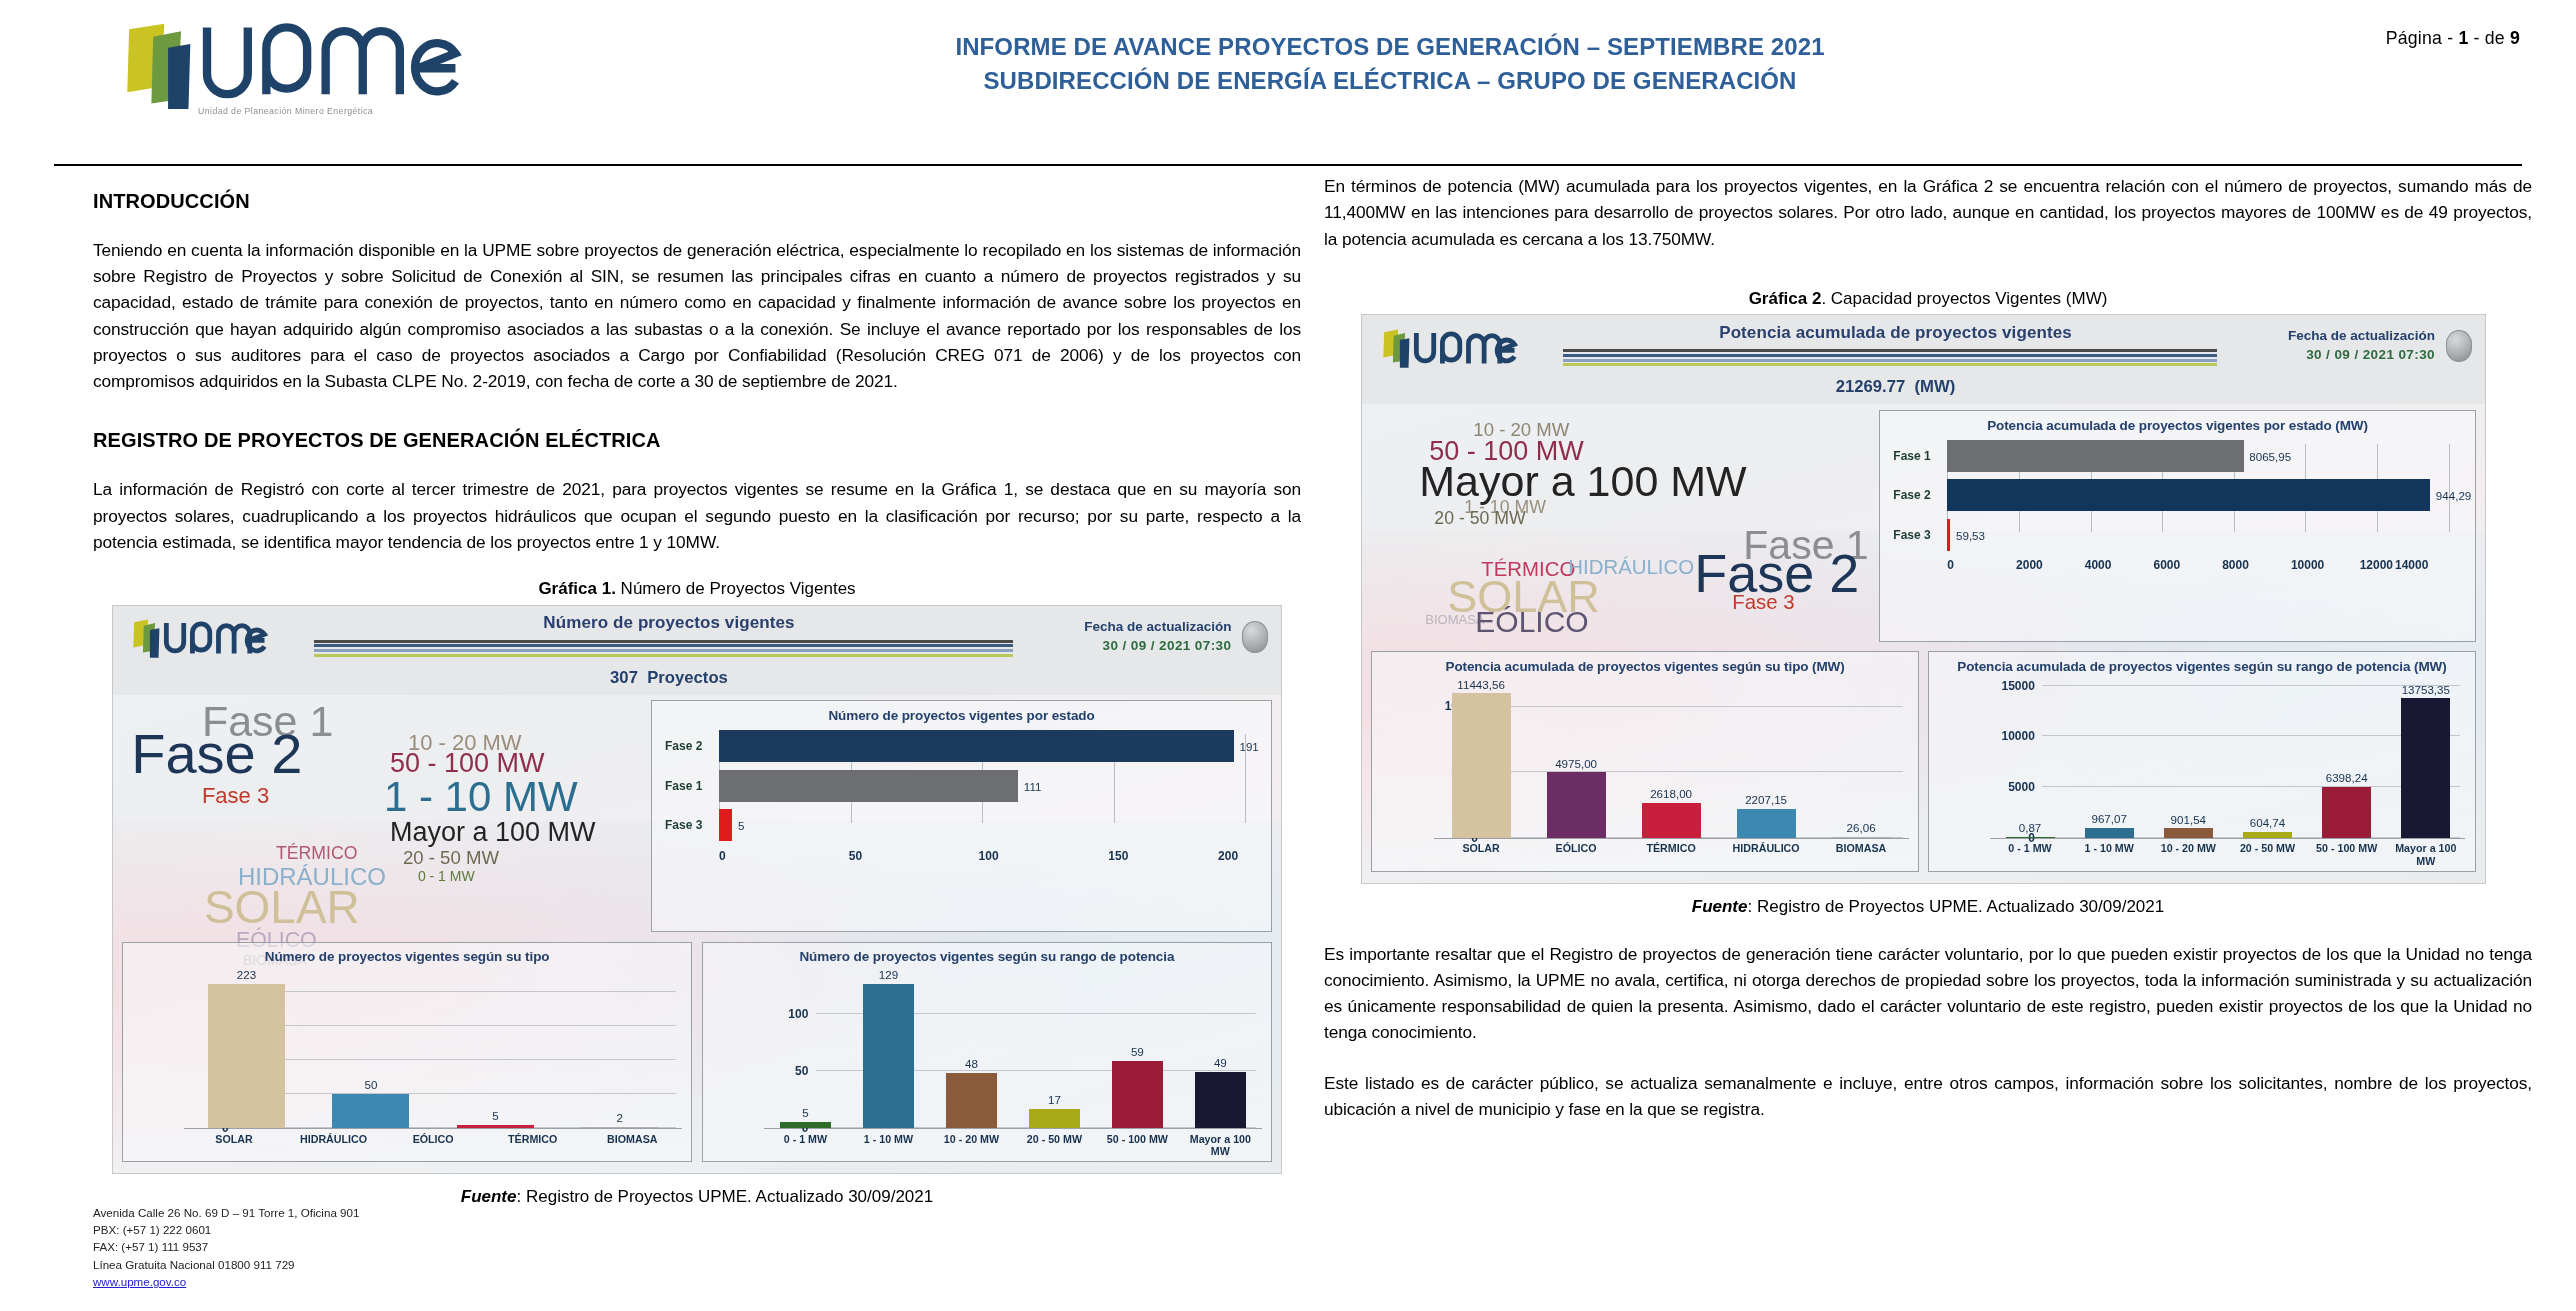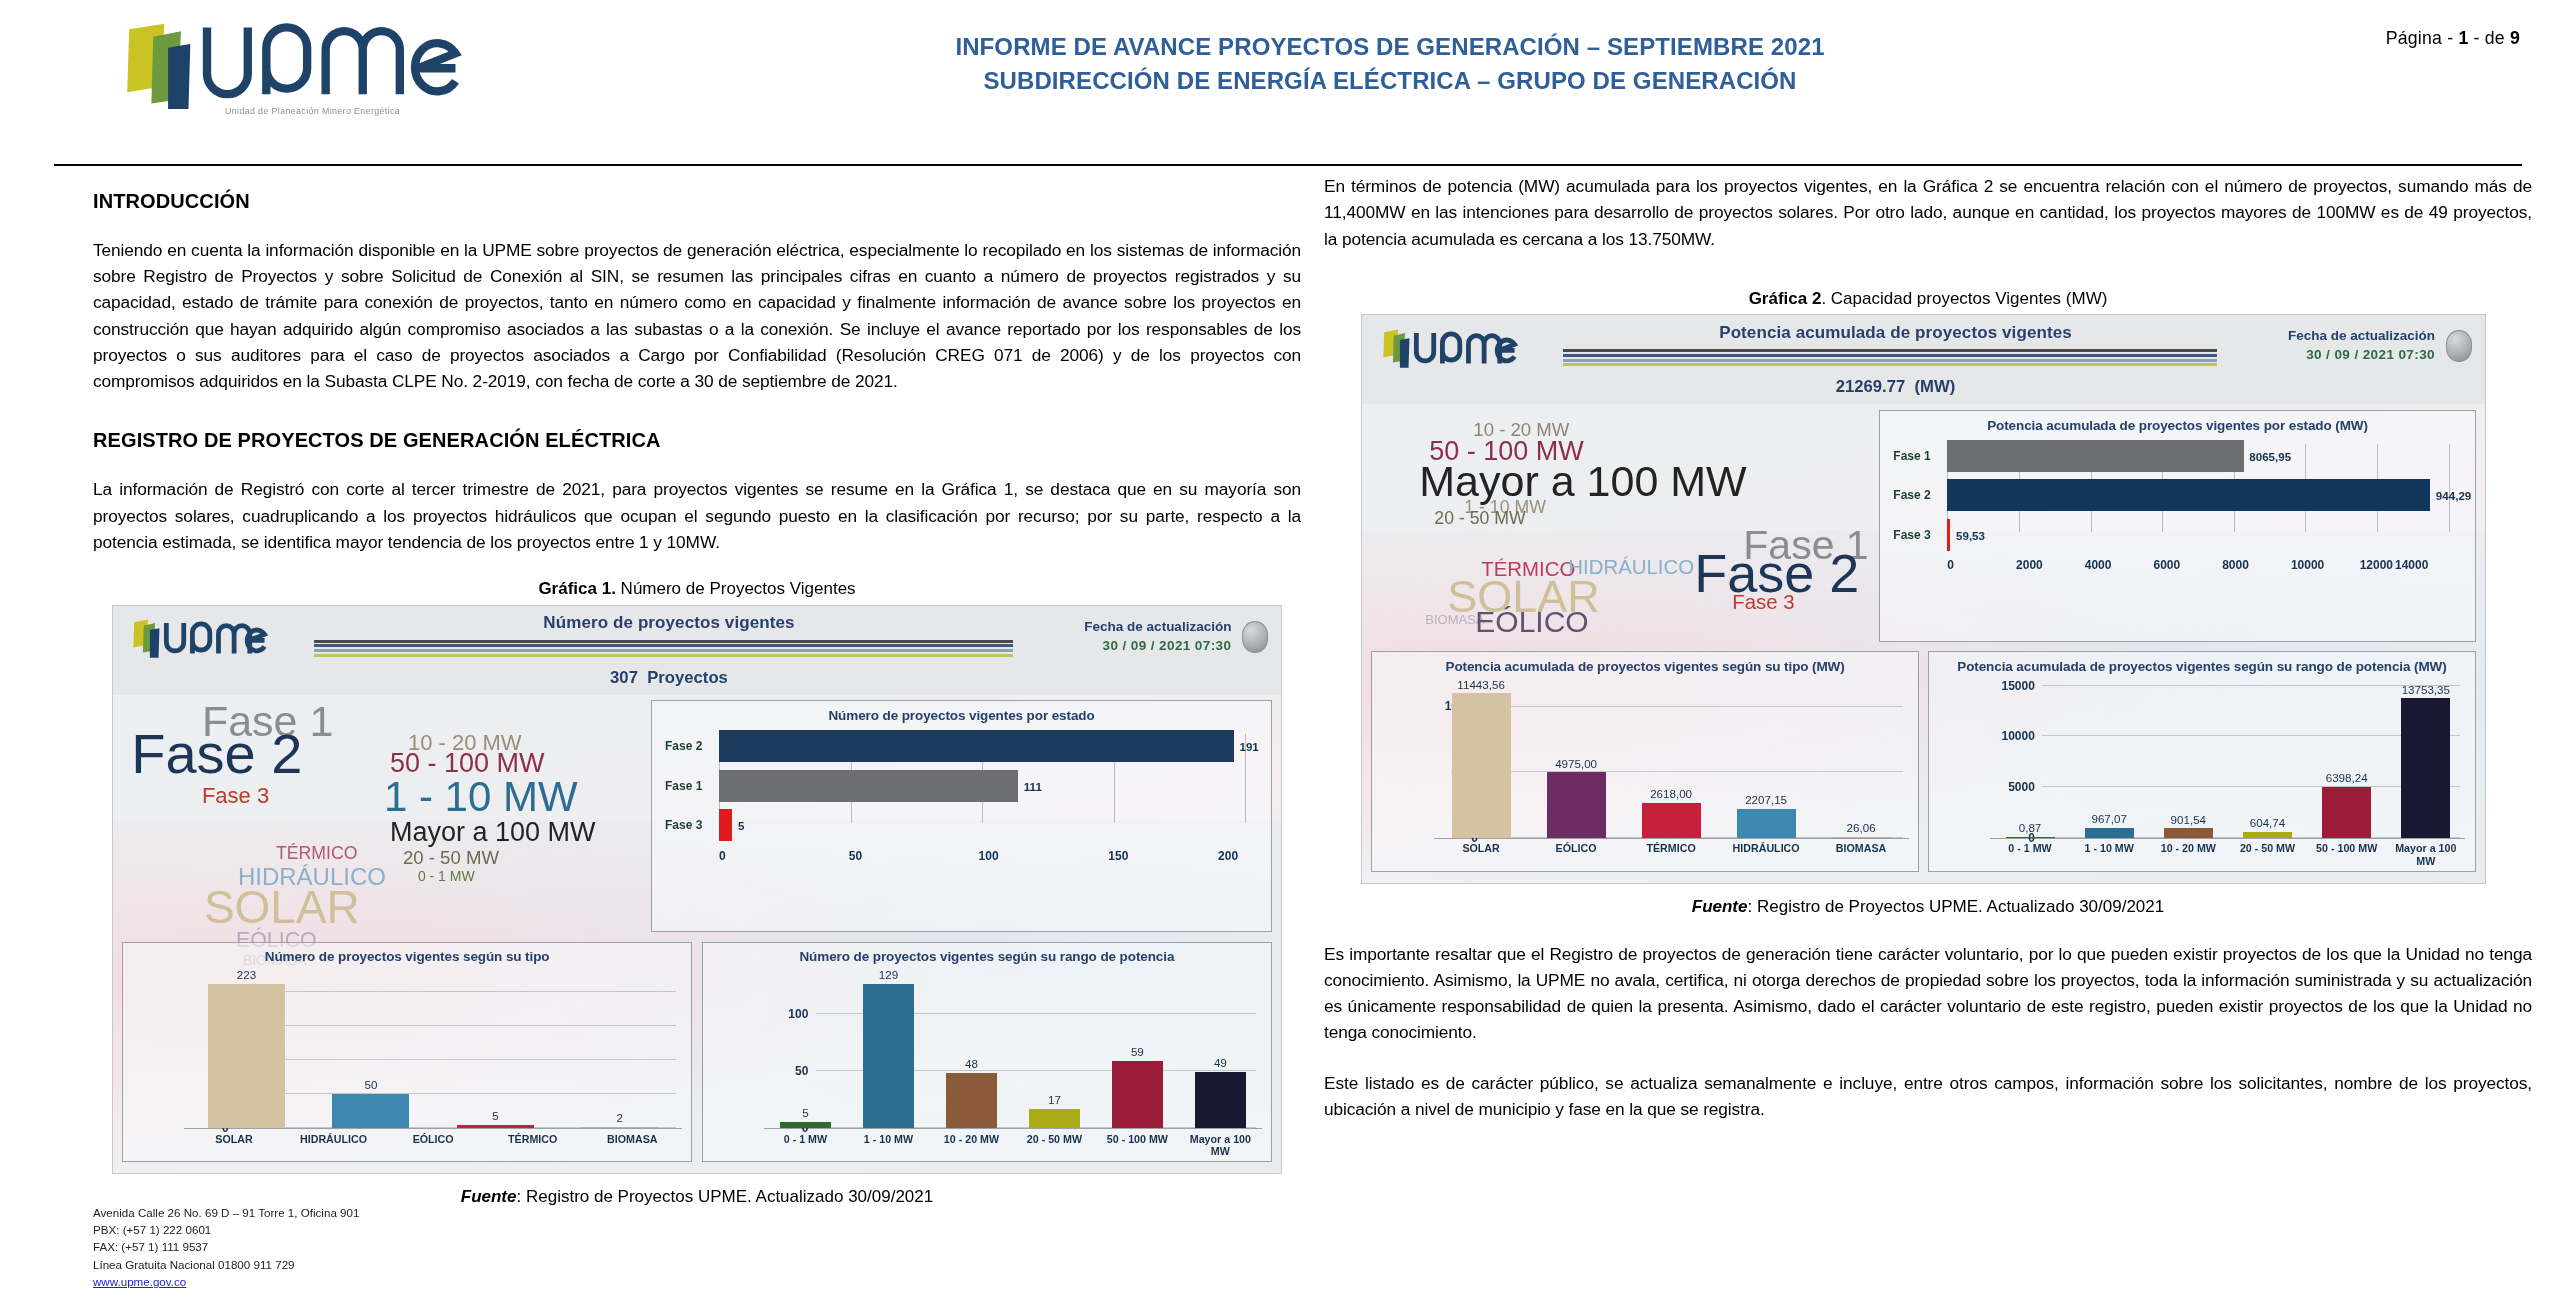--- a/index.html
+++ b/index.html
@@ -32,21 +32,21 @@
   .logo-block {
     position: absolute;
     left: 110px; top: 20.4px;
     width: 390px; height: 112px;
   }
   .logo-svg { display:block; }
   .logo-tag {
     font-size: 8.8px;
     color: #8d8f92;
     letter-spacing: 0.4px;
-    margin-left: 115px;
+    margin-left: 88px;
     margin-top: -3.7px;
     white-space: nowrap;
   }
 
   .header-title {
     position: absolute;
     left: 520px; right: 316px; top: 30px;
     text-align: center;
     color: #2e5f99;
     font-weight: bold;
@@ -159,21 +159,21 @@
   }
 
   
   .hbar { position: relative; padding: 5.6px 13px 3.7px 13px; }
   .hbar-plot { position: relative; }
   .hb-row { display: flex; align-items: center; height: 32px; margin-bottom: 7.4px; position:relative; z-index:2;}
   .hb-lbl { width: 54px; font-size: 12px; font-weight: bold; color: #1c3d2f; }
   .hb-track { flex:1; position: relative; height: 100%; }
   .hb-fill { height: 100%; }
   .hb-val { position: absolute; top: 50%; transform: translateY(-50%);
-            font-size: 11.6px; font-weight: bold; color:#16324f; white-space:nowrap; }
+            font-size: 11.6px; font-weight: normal; color:#16324f; white-space:nowrap; }
   .hb-axis { display:flex; margin-left: 54px; position: relative; }
   .hb-axis span { flex:1; font-size: 12px; font-weight: bold; color:#16324f; text-align:left; }
   .hb-axis span:last-child { flex: 0 0 0; }
   .hb-grid { position:absolute; left:54px; right:13px; top:3.7px; bottom:18.6px; z-index:1; }
   .hb-grid i { position:absolute; top:0; bottom:0; width:0.9px; background:#b9bcc0; }
 
   
   .vbar { position: relative; padding: 1.9px 9.3px 3.7px 9.3px; }
   .vb-plot { position: relative; height: 160px; display: flex; align-items: flex-end;
              margin-left: 52px; padding-bottom: 0; }

